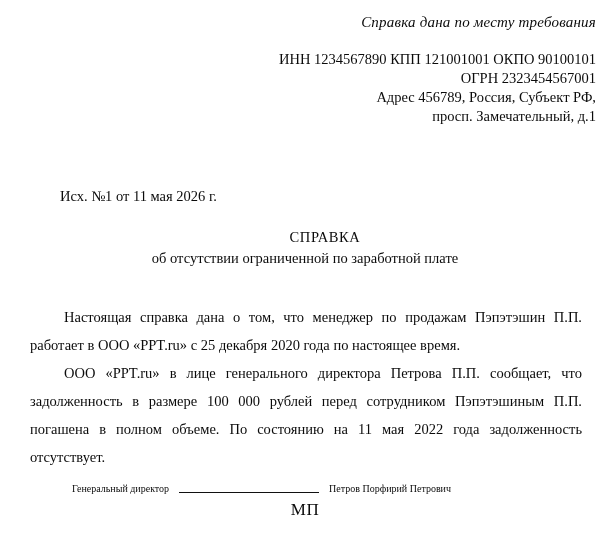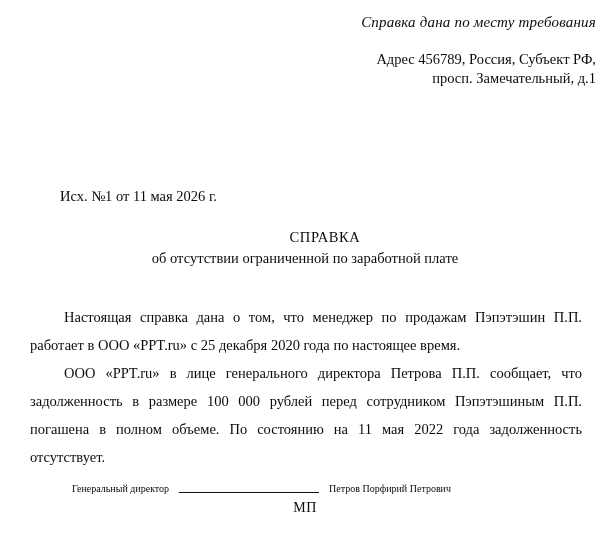--- a/index.html
+++ b/index.html
@@ -100,32 +100,34 @@
     border-bottom: 1px solid #111;
     margin: 0 10px -1px 10px;
     height: 11px;
   }
   .stamp {
     position: absolute;
     top: 500px;
     left: 0;
     width: 610px;
     text-align: center;
-    font-size: 14px;
+    font-size: 17px;
     letter-spacing: 0.5px;
   }
 </style>
 </head>
 <body>
 
 <div class="page">
 
   <div class="req-line">Справка дана по месту требования</div>
 
   <div class="org-block">
+    <div>ИНН 1234567890 КПП 121001001 ОКПО 90100101</div>
+    <div>ОГРН 2323454567001</div>
     <div>Адрес 456789, Россия, Субъект РФ,</div>
     <div>просп. Замечательный, д.1</div>
   </div>
 
   <div class="outgoing">Исх. №1 от 11 мая 2026 г.</div>
 
   <div class="title">СПРАВКА</div>
 
   <div class="subtitle">об отсутствии ограниченной по заработной плате</div>
 

